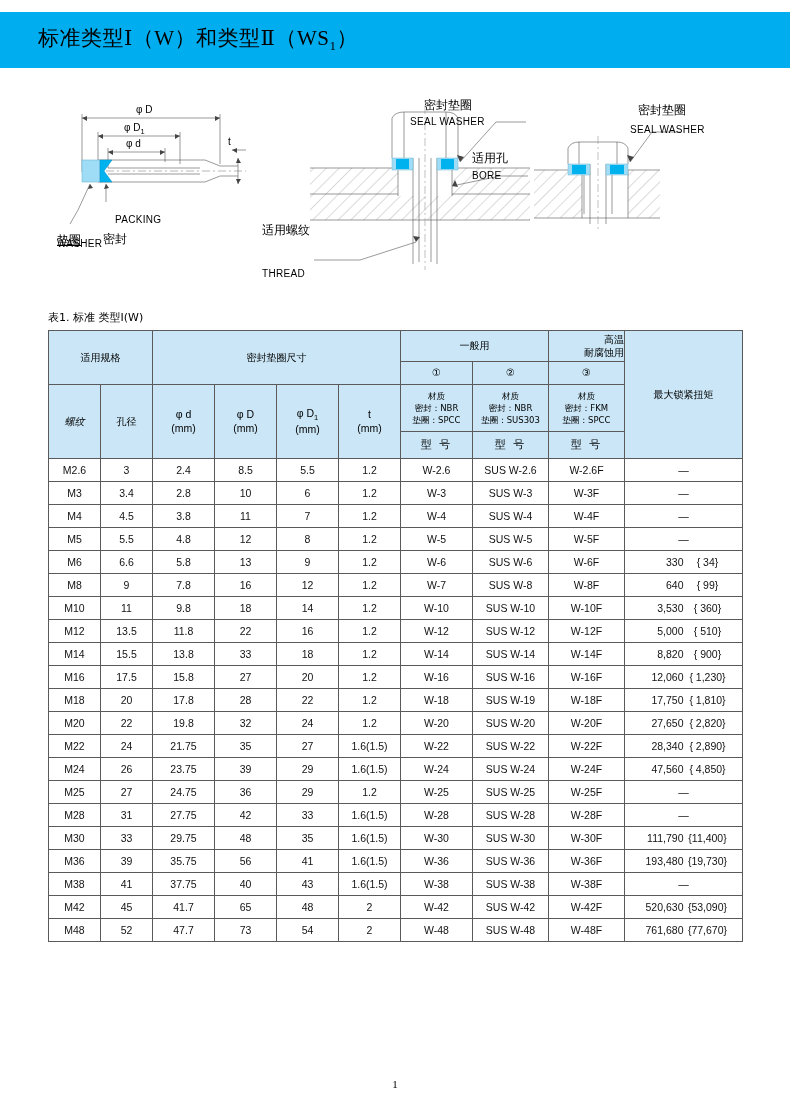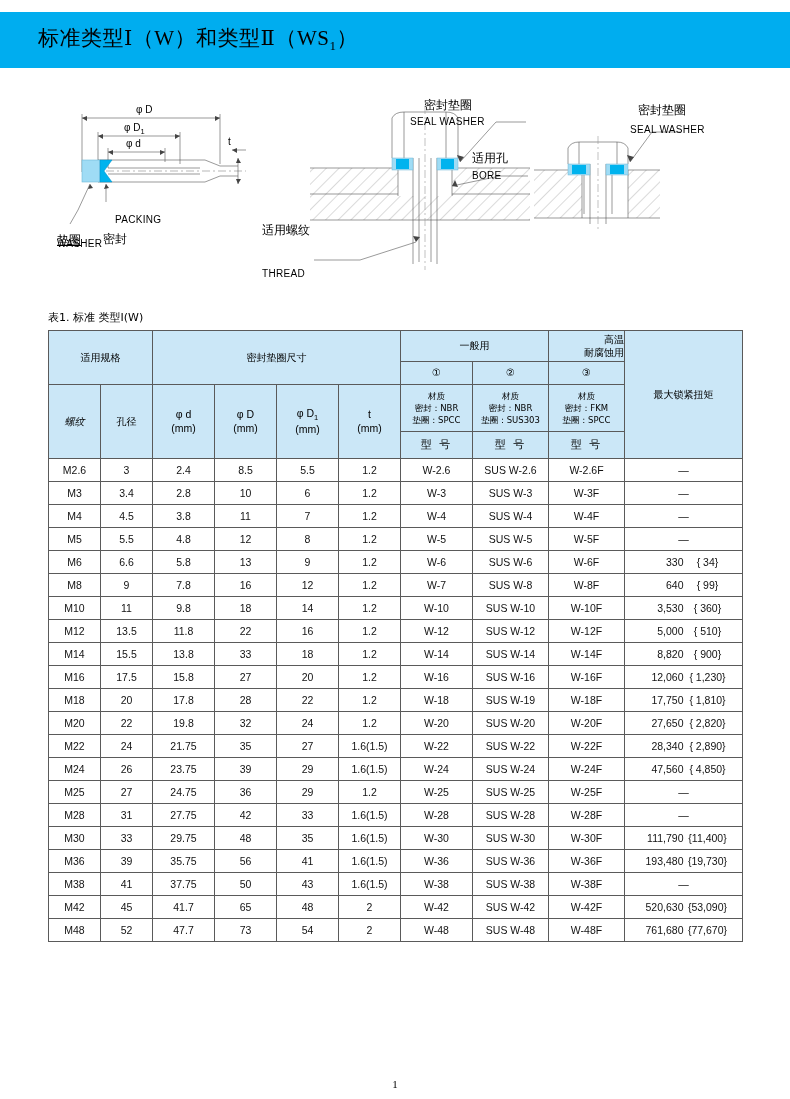--- a/index.html
+++ b/index.html
@@ -723,21 +723,21 @@
           <div class="torque-inner">
             <span class="torque-n">193,480</span>
             <span class="torque-b">{19,730}</span>
           </div>
         </td>
       </tr>
       <tr>
         <td>M38</td>
         <td>41</td>
         <td>37.75</td>
-        <td>50</td>
+        <td>40</td>
         <td>43</td>
         <td>1.6(1.5)</td>
         <td>W-38</td>
         <td>SUS W-38</td>
         <td>W-38F</td>
         <td class="torque">
           <div class="torque-inner">
             <span class="torque-dash">—</span>
           </div>
         </td>

